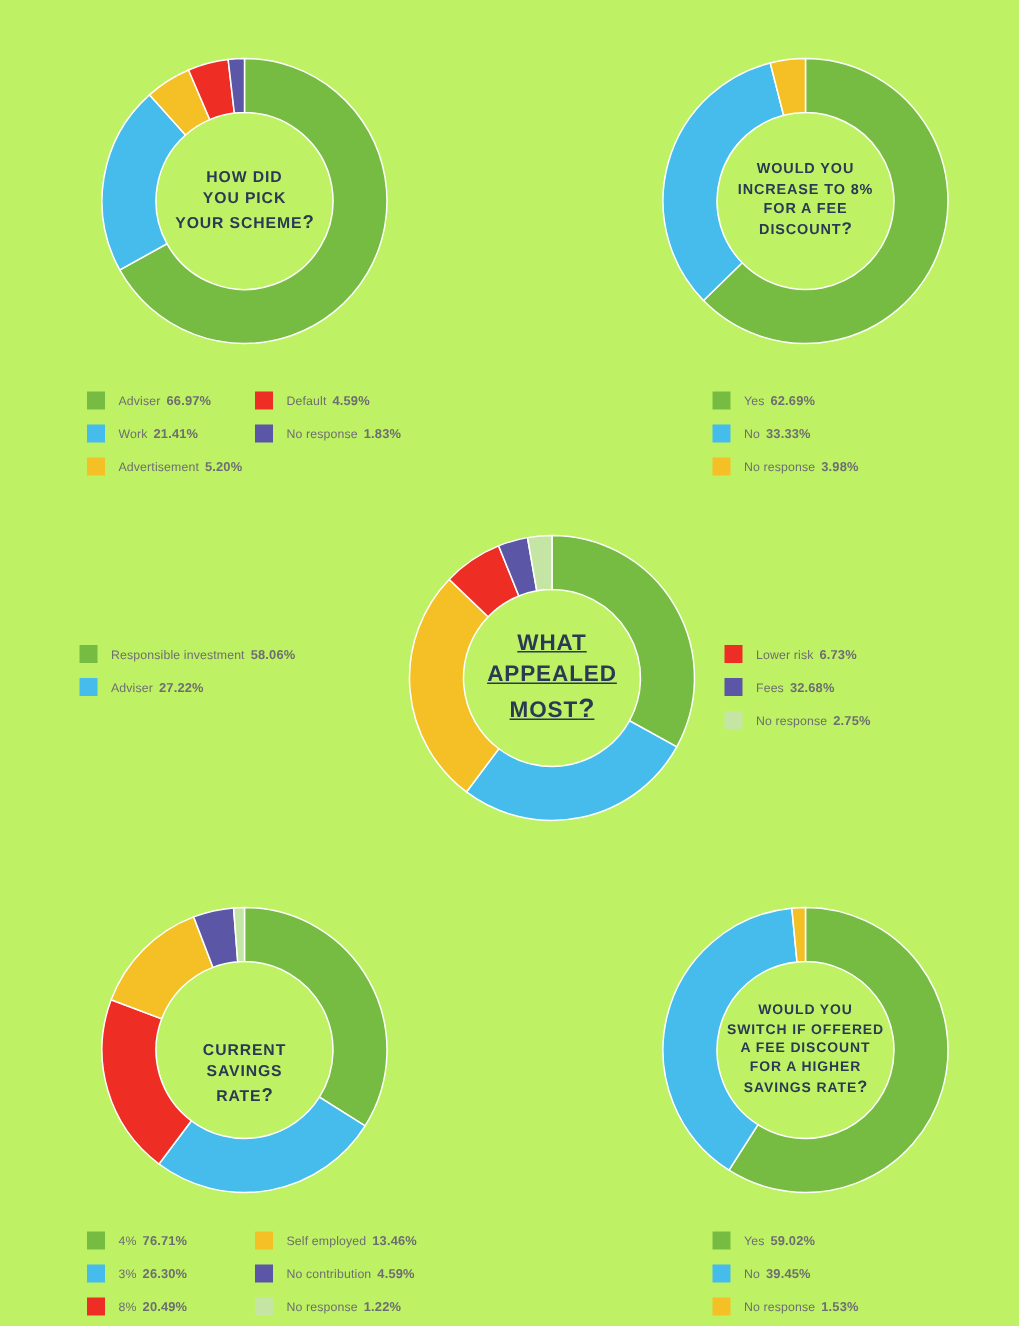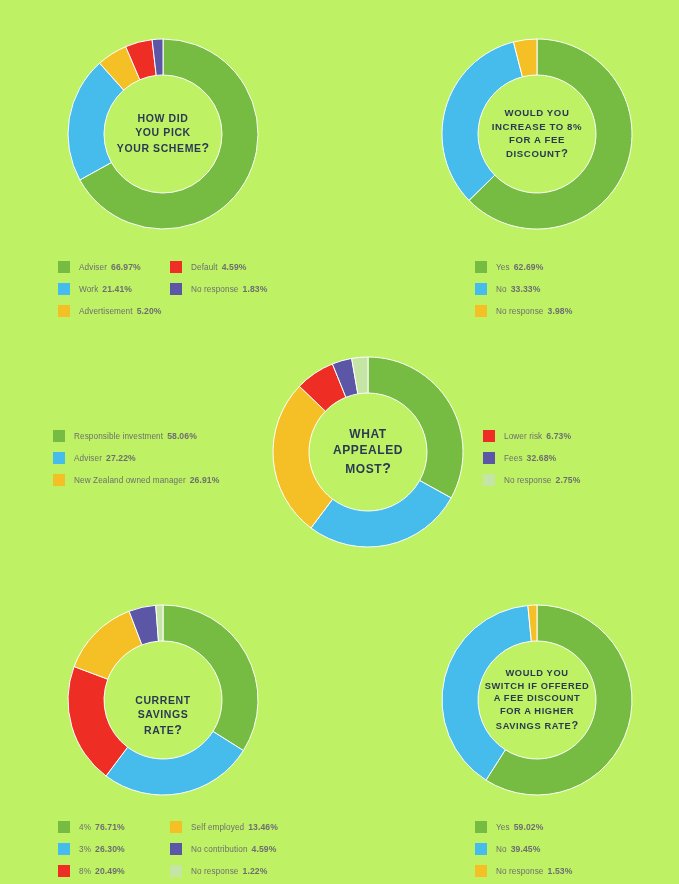--- a/index.html
+++ b/index.html
@@ -104,21 +104,21 @@
 
   
   #chart-2 { left: 437px; top: 34px; }
   #chart-2 .donut-wrap { width: 200px; height: 200px; }
   #chart-2 .donut-center-text { font-size: 9.6px; width: 122px; }
   #legend-2 { left: 475px; top: 256px; }
 
   
   #chart-3 { left: 268px; top: 352px; }
   #chart-3 .donut-wrap { width: 200px; height: 200px; }
-  #chart-3 .donut-center-text { font-size: 12px; width: 110px; }
+  #chart-3 .donut-center-text { font-size: 15px; width: 110px; text-decoration: underline; }
   #legend-3a { left: 53px; top: 425px; }
   #legend-3b { left: 483px; top: 425px; }
 
   
   #chart-4 { left: 63px; top: 600px; }
   #chart-4 .donut-wrap { width: 200px; height: 200px; }
   #chart-4 .donut-center-text { font-size: 10.5px; width: 112px; margin-top: 32px; }
   #legend-4 { left: 58px; top: 816px; }
   #legend-4 .legend-col:first-child { width: 112px; }
 
@@ -244,25 +244,20 @@
         <div class="legend-item">
           <span class="legend-swatch" style="background: rgb(118, 188, 67);"></span>
           <span class="legend-label">Responsible investment</span>
           <span class="legend-value">58.06%</span>
         </div>
         <div class="legend-item">
           <span class="legend-swatch" style="background: rgb(69, 188, 236);"></span>
           <span class="legend-label">Adviser</span>
           <span class="legend-value">27.22%</span>
         </div>
-        <div class="legend-item">
-          <span class="legend-swatch" style="background: rgb(245, 192, 38);"></span>
-          <span class="legend-label">New Zealand owned manager</span>
-          <span class="legend-value">26.91%</span>
-        </div>
       </div>
     </div>
   <div class="legend" id="legend-3b">
       <div class="legend-col">
         <div class="legend-item">
           <span class="legend-swatch" style="background: rgb(238, 46, 36);"></span>
           <span class="legend-label">Lower risk</span>
           <span class="legend-value">6.73%</span>
         </div>
         <div class="legend-item">

